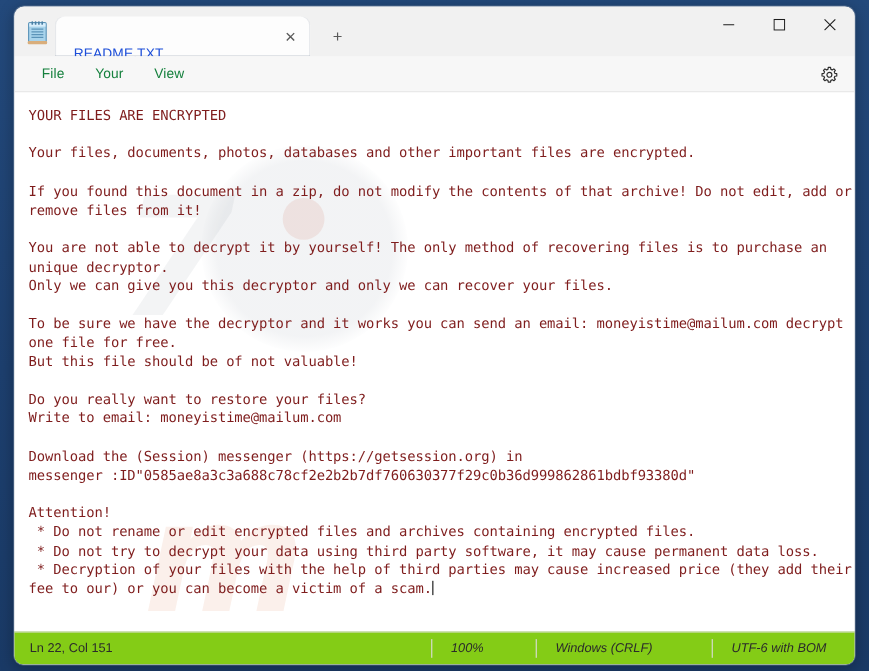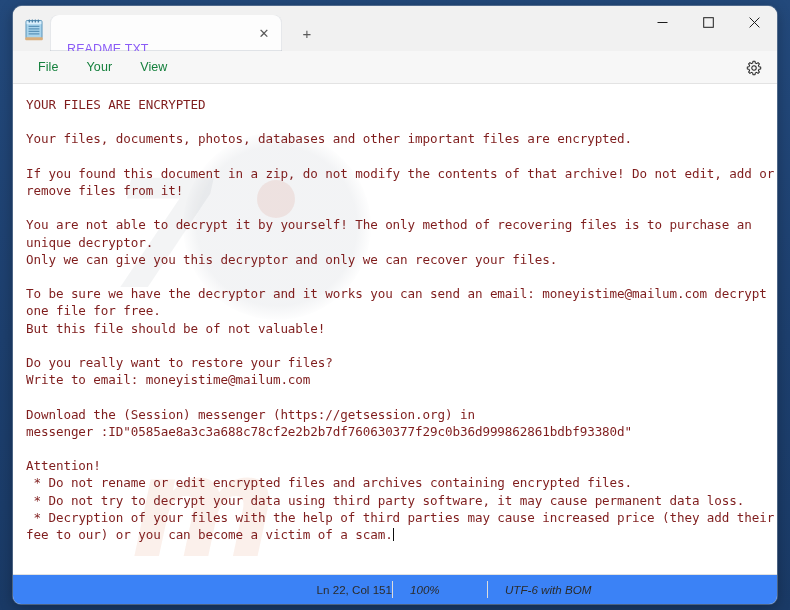--- a/index.html
+++ b/index.html
@@ -74,21 +74,21 @@
     align-items: center;
     padding: 0 0 0 17px;
     position: relative;
     box-shadow: 0 -1px 0 rgba(150,160,175,.28) inset,
                 1px 0 0 rgba(150,160,175,.22) inset,
                -1px 0 0 rgba(150,160,175,.22) inset;
   }
 
   .tab-title {
     font-size: 12.5px;
-    color: #8b5cf6;
+    color: #1d4ed8;
     white-space: nowrap;
     overflow: hidden;
     text-overflow: ellipsis;
     flex: 1 1 auto;
     letter-spacing: .1px;
     margin-top: 32px;
   }
 
   .tab-close {
     width: 26px;
@@ -238,29 +238,28 @@
     width: 1px;
     height: 13px;
     background: #0d0d0d;
     vertical-align: -2px;
     margin-left: 0px;
   }
 
   
   .statusbar {
     height: 30px;
-    background: #3b82f6;
+    background: #84cc16;
     border-top: 1px solid #e1e1e1;
     display: flex;
     align-items: center;
     font-size: 11.6px;
     color: #2b2b2b;
     flex: 0 0 auto;
     position: relative;
-    text-align: right;
   }
 
   .sb-pos {
     padding-left: 14px;
     flex: 0 0 auto;
     width: 379px;
   }
   .sb-cell {
     flex: 0 0 auto;
     border-left: 1px solid #dcdcdc;
@@ -370,16 +369,17 @@
 
 Attention!
  * Do not rename or edit encrypted files and archives containing encrypted files.
  * Do not try to decrypt your data using third party software, it may cause permanent data loss.
  * Decryption of your files with the help of third parties may cause increased price (they add their fee to our) or you can become a victim of a scam.</span><span class="caret"></span></div>
   </div>
 
   <div class="statusbar">
     <div class="sb-pos">Ln 22, Col 151</div>
     <div class="sb-cell sb-zoom">100%</div>
+    <div class="sb-cell sb-eol">Windows (CRLF)</div>
     <div class="sb-cell sb-enc">UTF-6 with BOM</div>
   </div>
 
 </div>
 
 </body></html>

